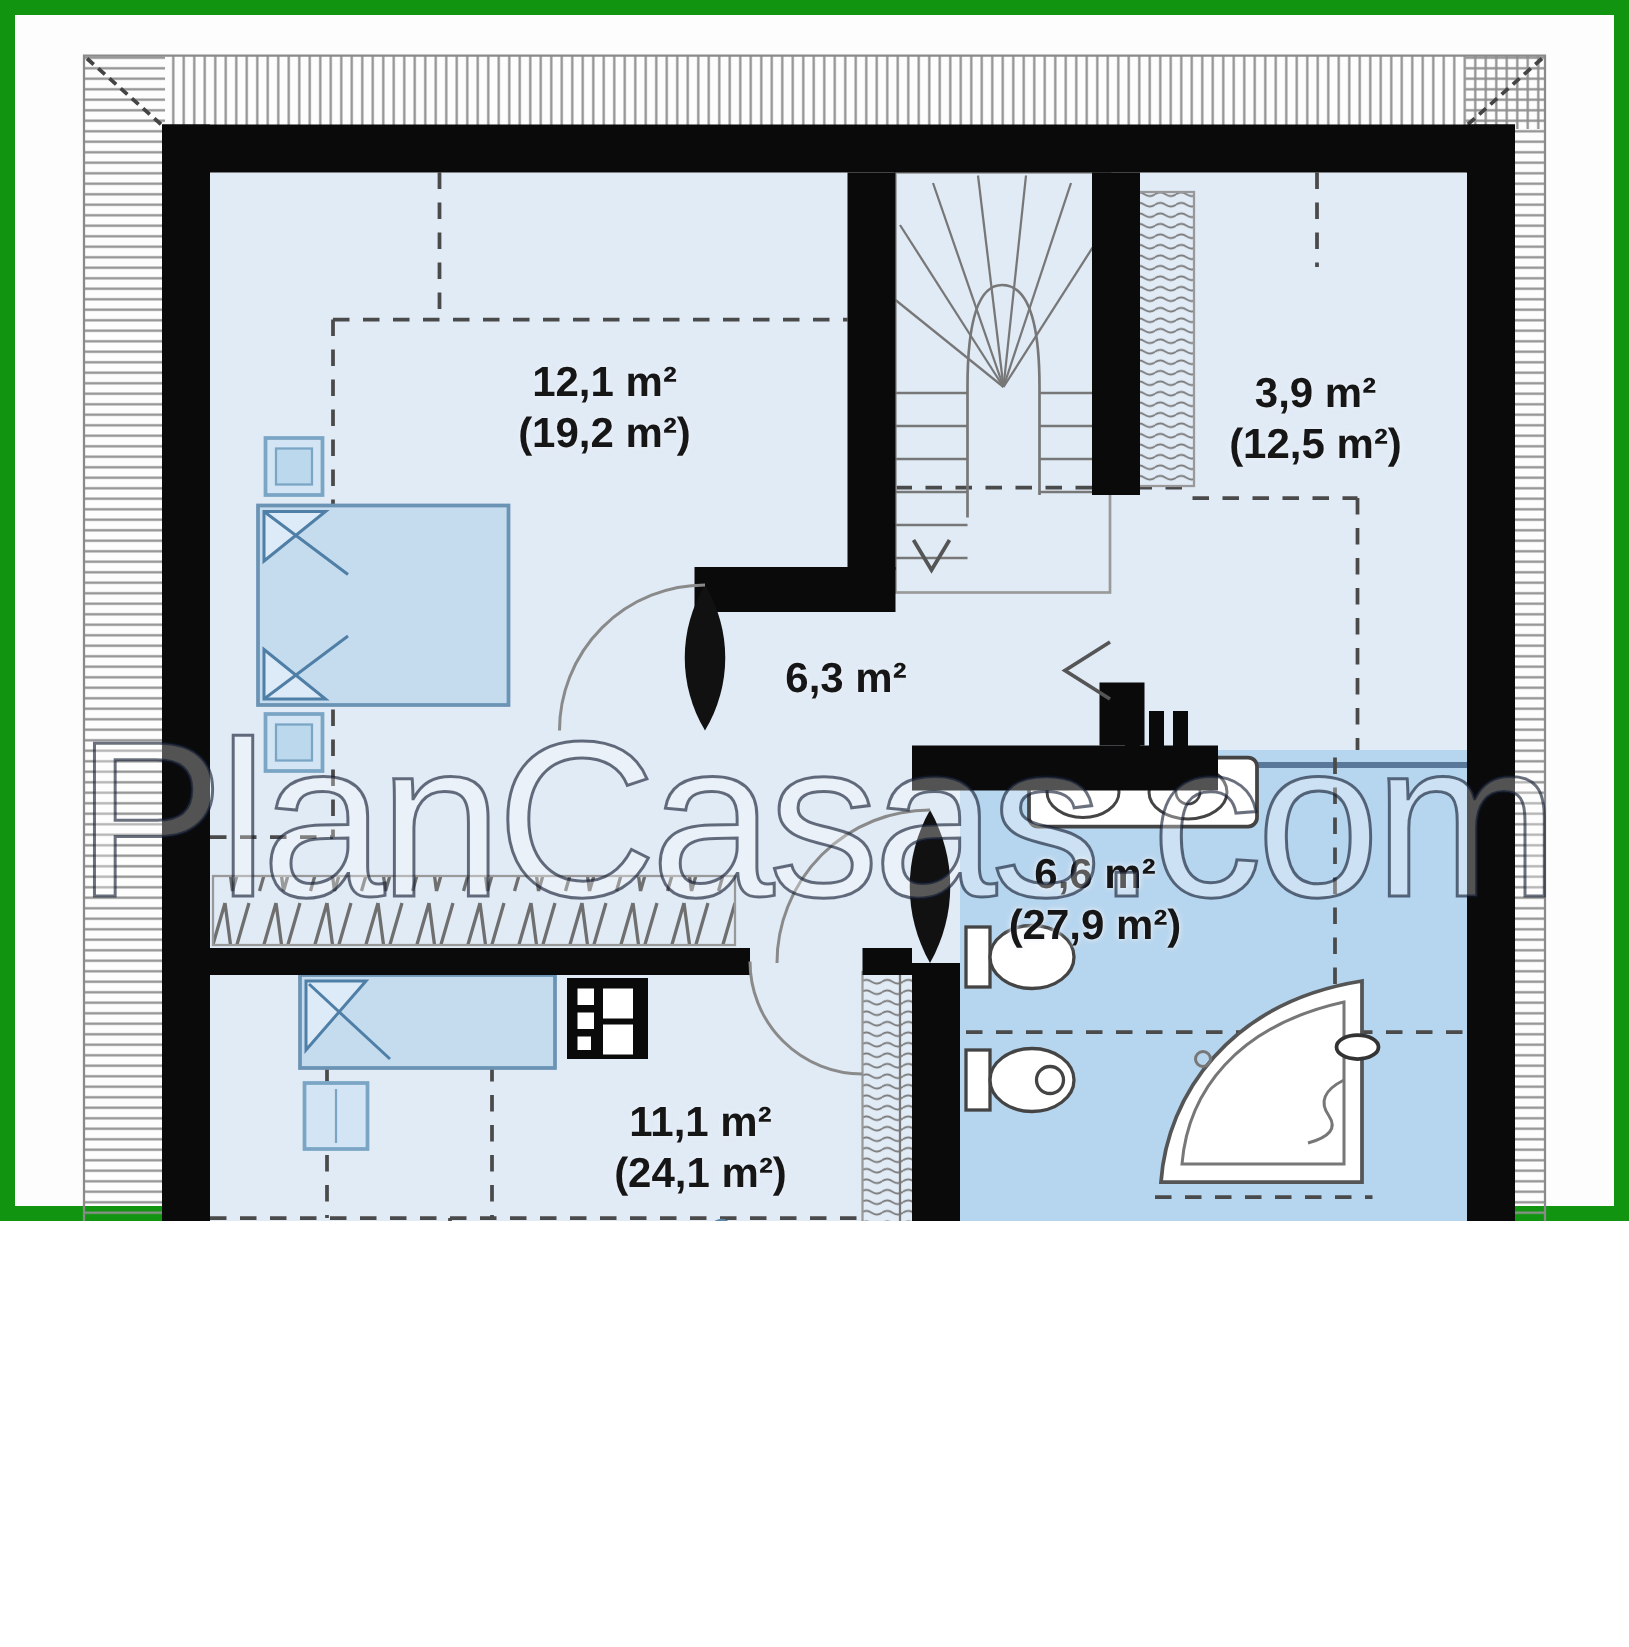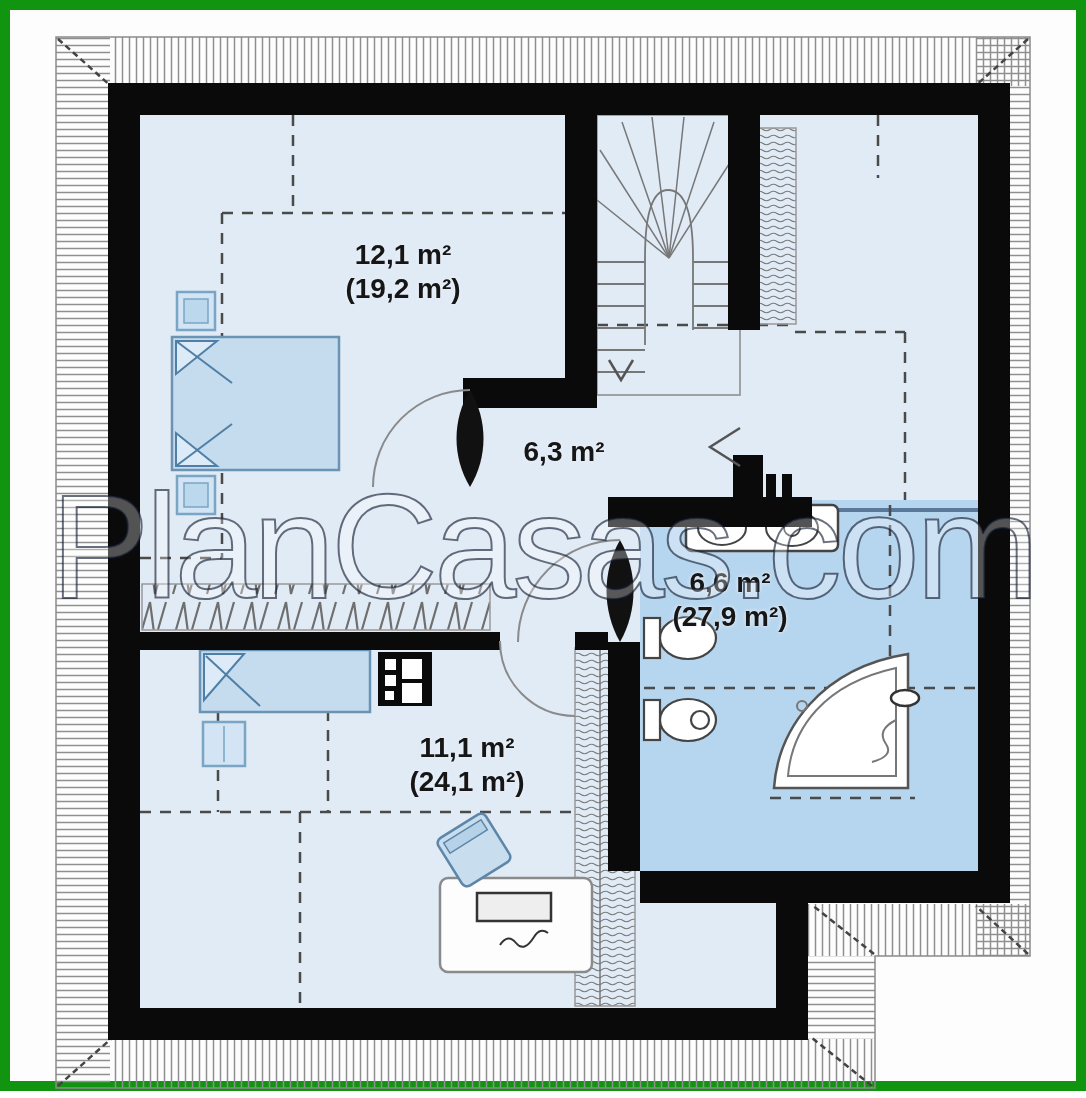--- a/index.html
+++ b/index.html
@@ -1,17 +1,17 @@
 <!DOCTYPE html>
 <html><head>
 <meta charset="utf-8">
 <style>
   html,body{margin:0;padding:0;background:#fff;}
   .frame{
-    position:relative;width:1086px;height:1091px;background:#fdfdfd;
+    position:relative;width:1086px;height:814px;background:#fdfdfd;
     box-shadow:inset 0 0 0 10px #119511;overflow:hidden;
     font-family:"Liberation Sans", sans-serif;
   }
   .plan-svg{position:absolute;left:0;top:0;z-index:1;}
   .area-label{
     position:absolute;z-index:4;transform:translateX(-50%);
     text-align:center;font-weight:bold;font-size:28px;line-height:34px;
     color:#161616;white-space:nowrap;
     text-shadow:0 0 5px rgba(235,242,250,.9),0 0 2px rgba(235,242,250,.9);
   }
@@ -205,20 +205,24 @@
       <path d="M620,540 A102,102 0 0 0 518,642" fill="none" stroke="#8a8a8a" stroke-width="2"></path>
       <path d="M500,641 A75,75 0 0 0 575,716" fill="none" stroke="#8a8a8a" stroke-width="2"></path>
       <polyline points="740,428 710,447 740,466" fill="none" stroke="#555" stroke-width="2.5"></polyline>
     </g>
   </svg>
 
   <div class="area-label" style="left:403px;top:238px">
     <span>12,1 m²</span>
     <span>(19,2 m²)</span>
   </div>
+  <div class="area-label" style="left:877px;top:245px">
+    <span>3,9 m²</span>
+    <span>(12,5 m²)</span>
+  </div>
   <div class="area-label" style="left:564px;top:435px">
     <span>6,3 m²</span>
   </div>
   <div class="area-label" style="left:730px;top:566px">
     <span>6,6 m²</span>
     <span>(27,9 m²)</span>
   </div>
   <div class="area-label" style="left:467px;top:731px">
     <span>11,1 m²</span>
     <span>(24,1 m²)</span>

